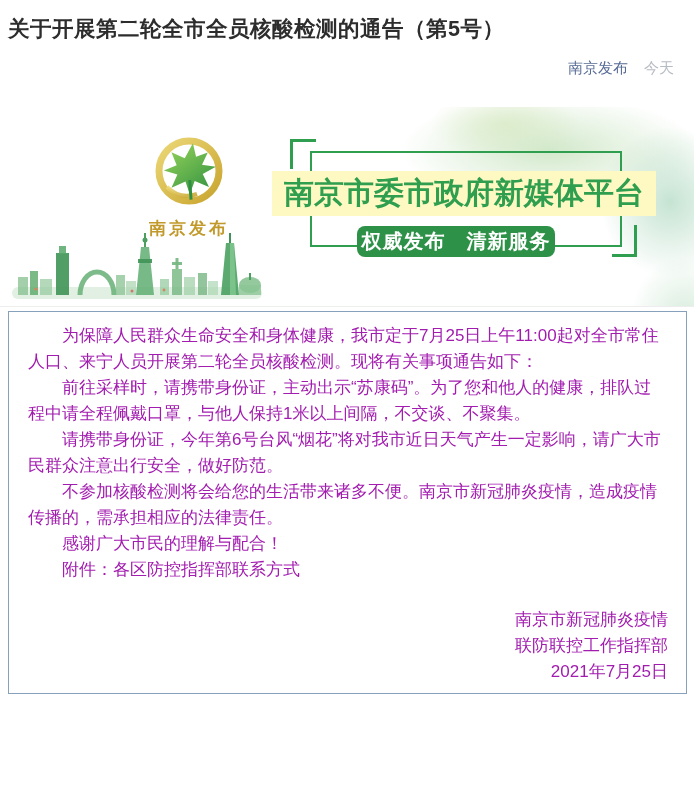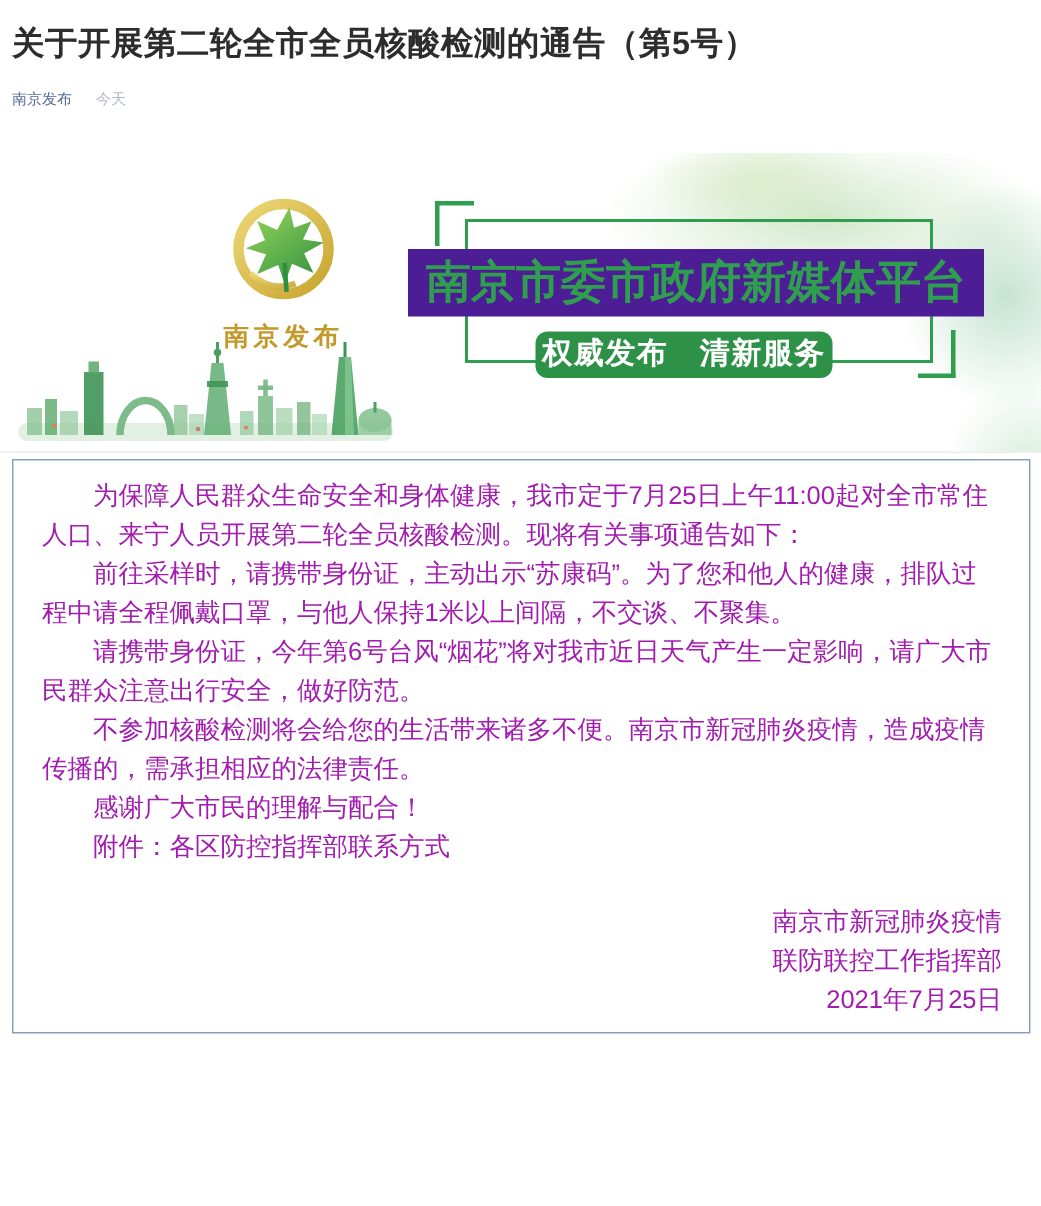--- a/index.html
+++ b/index.html
@@ -6,21 +6,21 @@
   body{
     width:694px;height:804px;overflow:hidden;position:relative;
     font-family:"Liberation Sans","DejaVu Sans",sans-serif;
   }
   
   .page-title{
     margin:16px 10px 0 8px;
     font-size:21.5px;line-height:1.3;font-weight:bold;
     color:#2d2d2d;letter-spacing:.5px;
   }
-  .byline{margin:15px 8px 0;font-size:10px;}
+  .byline{margin:15px 20px 0;font-size:15px;text-align:right;}
   .byline .source{color:#576b95;cursor:pointer;}
   .byline .date{color:#b6bac2;margin-left:16px;}
   
   .banner{
     position:relative;margin-top:29px;height:199px;
     border-bottom:1px solid #ededed;overflow:hidden;background:#fff;
   }
   .wash{position:absolute;pointer-events:none;}
   .wash1{left:400px;top:-12px;width:300px;height:110px;
     background:radial-gradient(closest-side,rgba(173,214,160,.55),rgba(173,214,160,0));}
@@ -42,21 +42,21 @@
     position:absolute;left:612px;top:118px;width:22px;height:29px;
     border-bottom:3px solid #2f9e4f;border-right:3px solid #2f9e4f;
   }
   .platform-frame{
     position:absolute;left:310px;top:44px;width:308px;height:92px;
     border:2px solid #2f9e4f;
   }
   .platform-title{
     position:absolute;left:272px;top:64px;width:384px;z-index:2;
     text-align:center;font-size:30px;font-weight:bold;color:#2f9e4f;
-    white-space:nowrap;background:#4c1d95;padding:2px 0;
+    white-space:nowrap;background:#fef9c3;padding:2px 0;
   }
   .slogan-pill{
     position:absolute;left:357px;top:119px;width:198px;height:31px;z-index:3;
     background:#2e9148;border-radius:8px;
     color:#fff;font-size:20px;font-weight:bold;letter-spacing:1px;
     text-align:center;line-height:31px;white-space:nowrap;
   }
   .skyline{position:absolute;left:12px;top:122px;}
   
   .notice{

